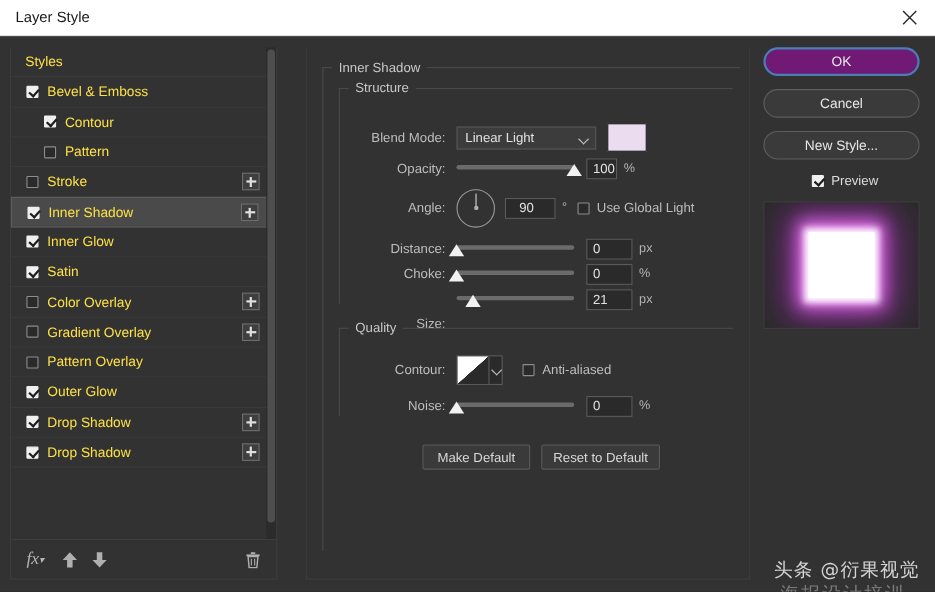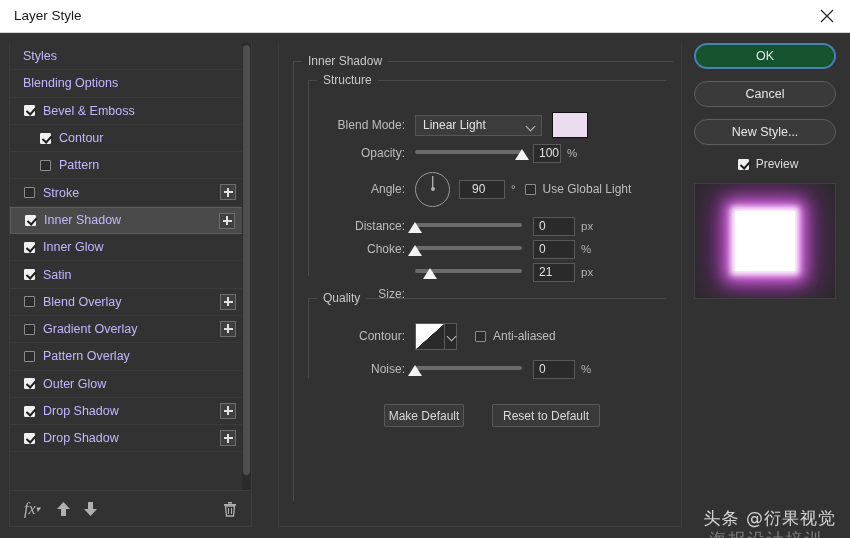--- a/index.html
+++ b/index.html
@@ -57,21 +57,21 @@
   .srow {
     position: relative;
     height: 27.3px;
     border-bottom: 1px solid #3a3a3a;
     display: flex; align-items: center;
     background: #323232;
     cursor: pointer;
   }
   .srow.sel { background: #4a4a4a; border: 1px solid #5c5c5c; }
   .srow .lbl {
-    font-size: 12.5px; color: #c4b5fd;
+    font-size: 12.5px; color: #fde047;
     white-space: nowrap;
   }
   .srow.plain .lbl { padding-left: 13px; }
   .srow .cb {
     width: 11px; height: 11px;
     border: 1px solid #8c8c8c;
     background: #2a2a2a;
     margin-left: 14px; margin-right: 8px;
     flex: 0 0 auto;
     position: relative;
@@ -279,21 +279,21 @@
   .right { position: absolute; left: 694px; top: 10px; width: 148px; }
   .rbtn {
     width: 142px; height: 26px;
     background: #3a3a3a;
     border: 1px solid #5e5e5e;
     border-radius: 13px;
     color: #e6e6e6; font-size: 12.5px;
     display: flex; align-items: center; justify-content: center;
     cursor: pointer; margin-bottom: 12px;
   }
-  .rbtn.primary { border: 2px solid #4a7fb5; background: #14532d; }
+  .rbtn.primary { border: 2px solid #4a7fb5; background: #701a75; }
   .preview-chk {
     display: flex; align-items: center; justify-content: center;
     margin-bottom: 12px;
   }
   .preview-box {
     width: 142px; height: 116px;
     background: #2b2b2b;
     border: 1px solid #3f3f3f;
     position: relative; overflow: hidden;
   }
@@ -339,23 +339,20 @@
     </div>
   </div>
 
   <div class="body">
 
     <div class="sidebar">
       <div class="style-list" id="style-list">
           <div class="srow plain">
             <span class="lbl">Styles</span>
           </div>
-          <div class="srow plain">
-            <span class="lbl">Blending Options</span>
-          </div>
           <div class="srow">
             <span class="cb on"></span>
             <span class="lbl">Bevel &amp; Emboss</span>
           </div>
           <div class="srow indent">
             <span class="cb on"></span>
             <span class="lbl">Contour</span>
           </div>
           <div class="srow indent">
             <span class="cb"></span>
@@ -374,21 +371,21 @@
           <div class="srow">
             <span class="cb on"></span>
             <span class="lbl">Inner Glow</span>
           </div>
           <div class="srow">
             <span class="cb on"></span>
             <span class="lbl">Satin</span>
           </div>
           <div class="srow">
             <span class="cb"></span>
-            <span class="lbl">Blend Overlay</span>
+            <span class="lbl">Color Overlay</span>
             <span class="plusbtn"></span>
           </div>
           <div class="srow">
             <span class="cb"></span>
             <span class="lbl">Gradient Overlay</span>
             <span class="plusbtn"></span>
           </div>
           <div class="srow">
             <span class="cb"></span>
             <span class="lbl">Pattern Overlay</span>
@@ -522,21 +519,21 @@
             <span class="flabel" style="width:96px;">Noise:</span>
             <div class="slider" style="width:107px; margin-left:10px;">
               <div class="track"></div>
               <div class="thumb" id="noise-thumb" style="left: 0%;"></div>
             </div>
             <div class="fld" style="width:42px; margin-left:11px;">0</div>
             <span class="unit">%</span>
           </div>
         </div>
 
-        <div class="defbtn" style="left:90px; top:342px; width:80px;">Make Default</div>
+        <div class="defbtn" style="left:90px; top:342px; width:98px;">Make Default</div>
         <div class="defbtn" style="left:198px; top:342px; width:108px;">Reset to Default</div>
       </div>
     </div>
 
     <div class="right">
       <div class="rbtn primary">OK</div>
       <div class="rbtn">Cancel</div>
       <div class="rbtn">New Style...</div>
       <div class="preview-chk">
         <span class="chk on" id="chk-preview"></span>

